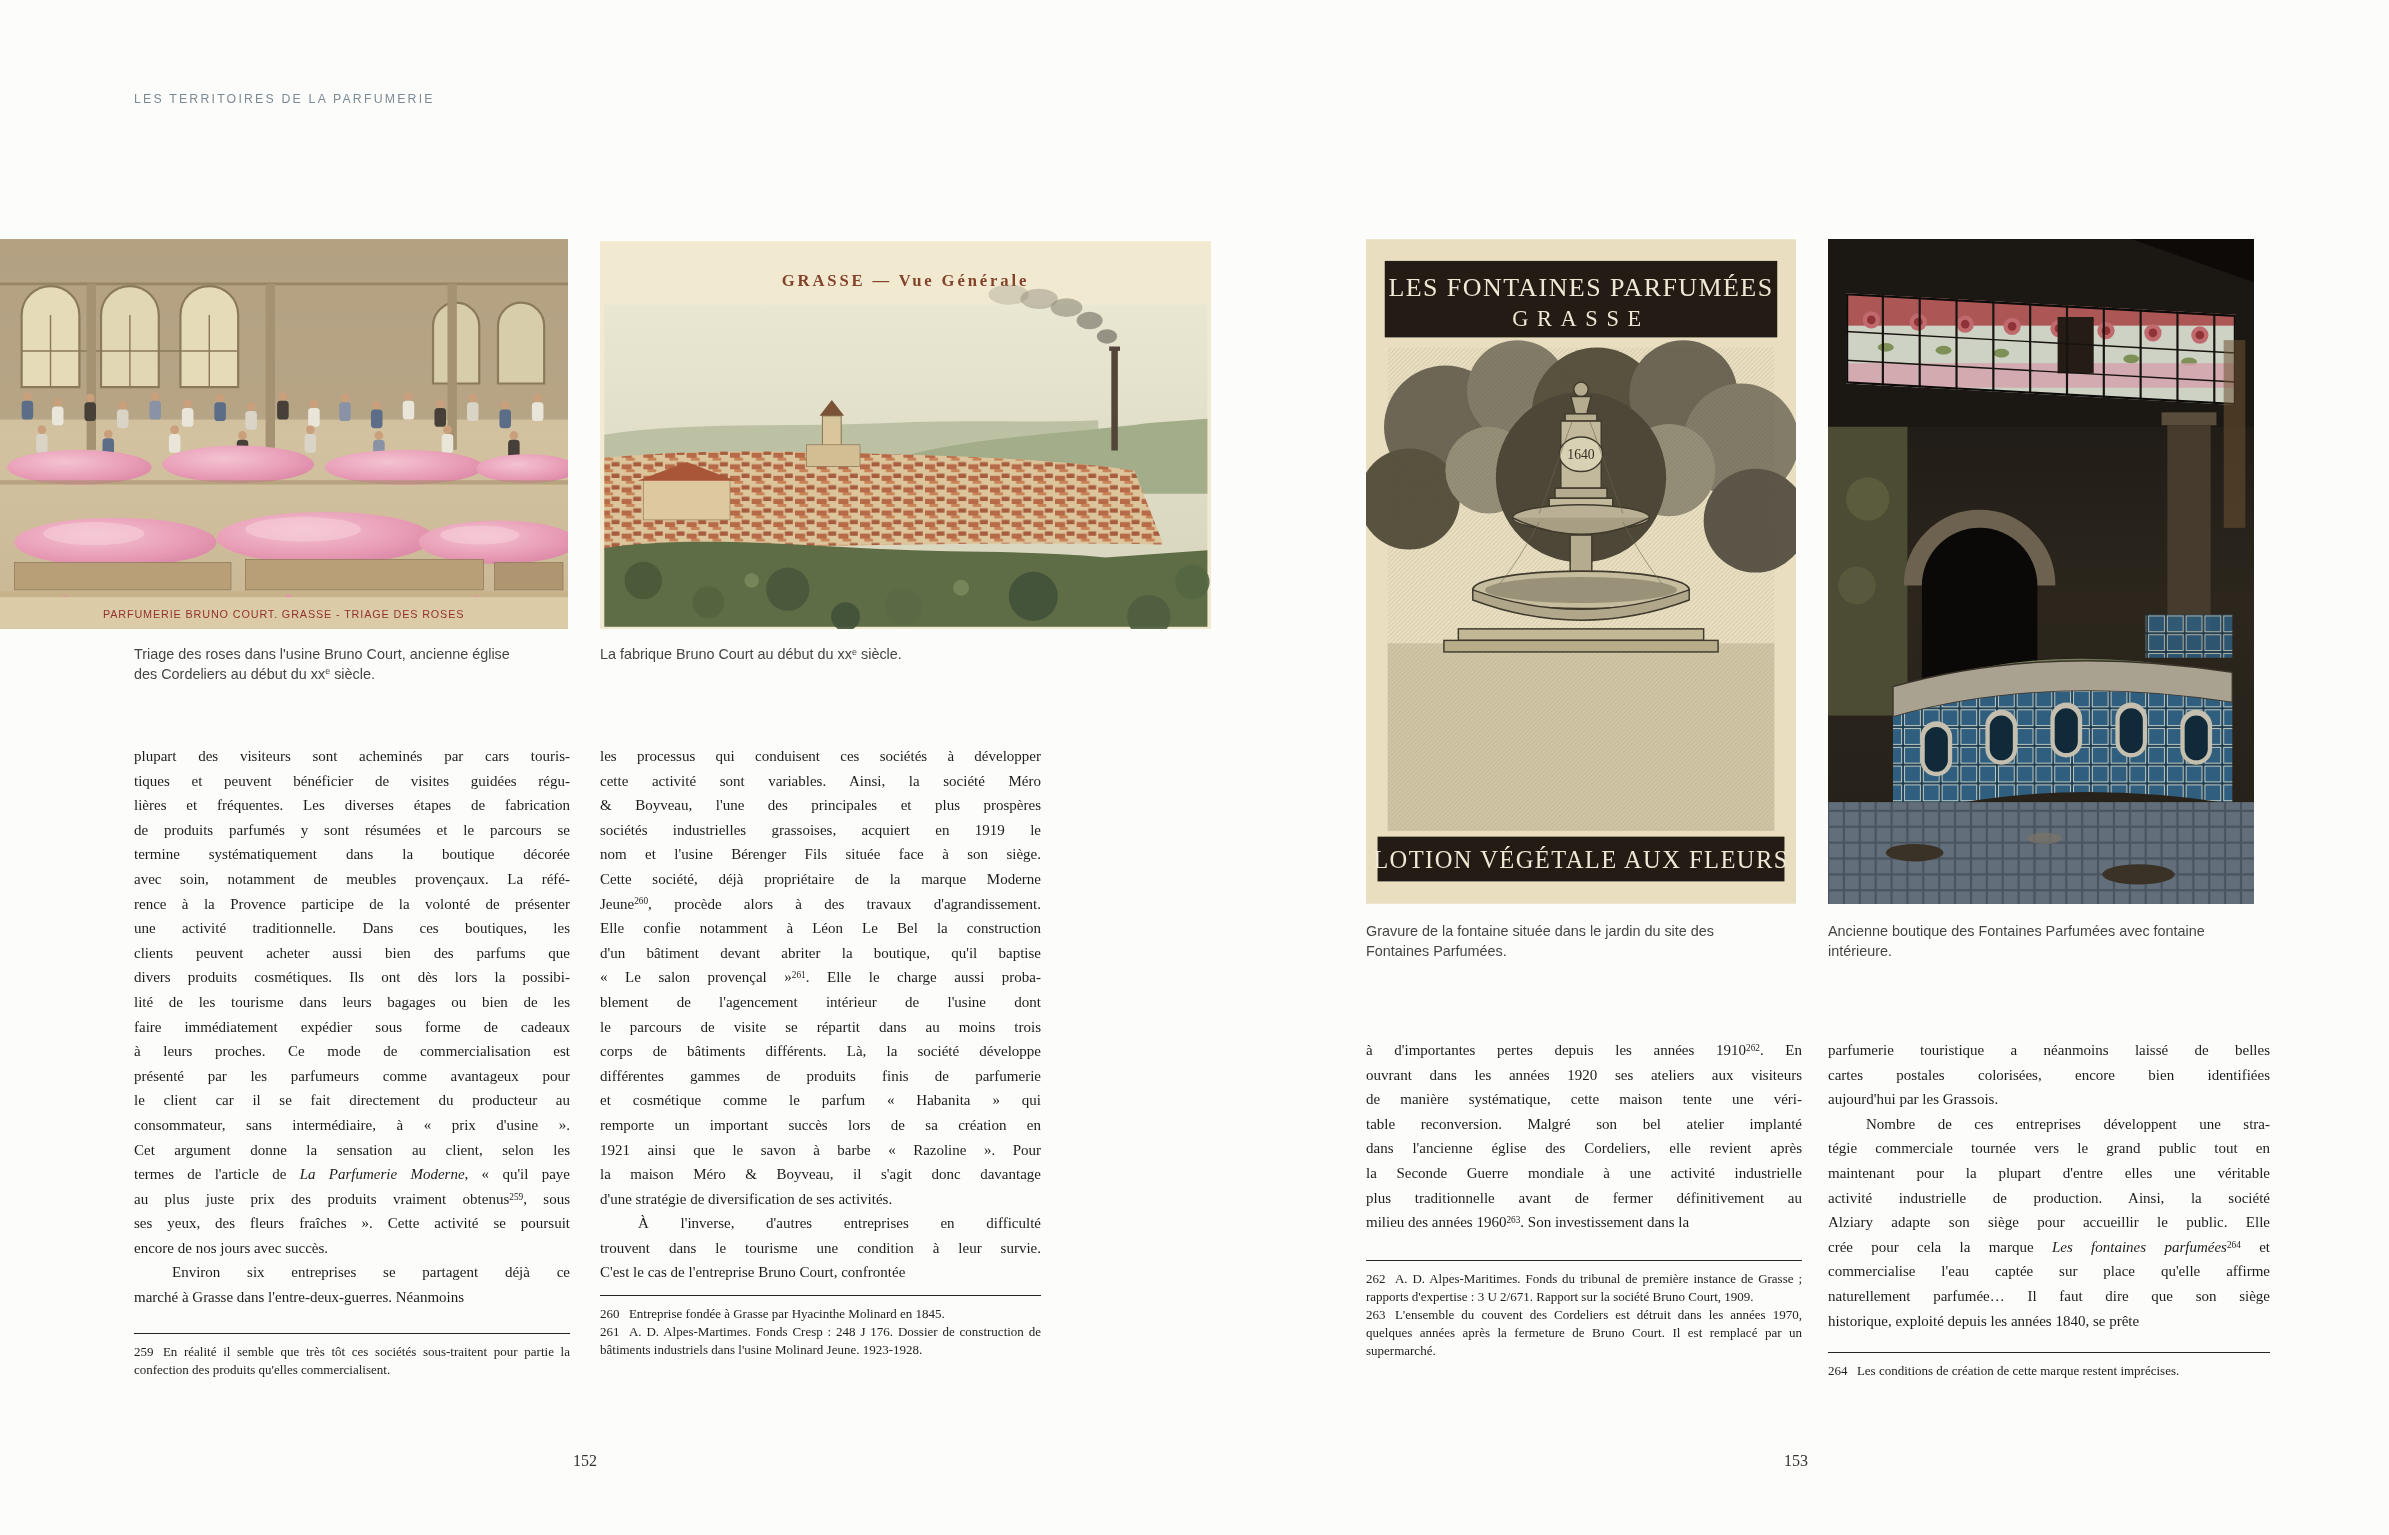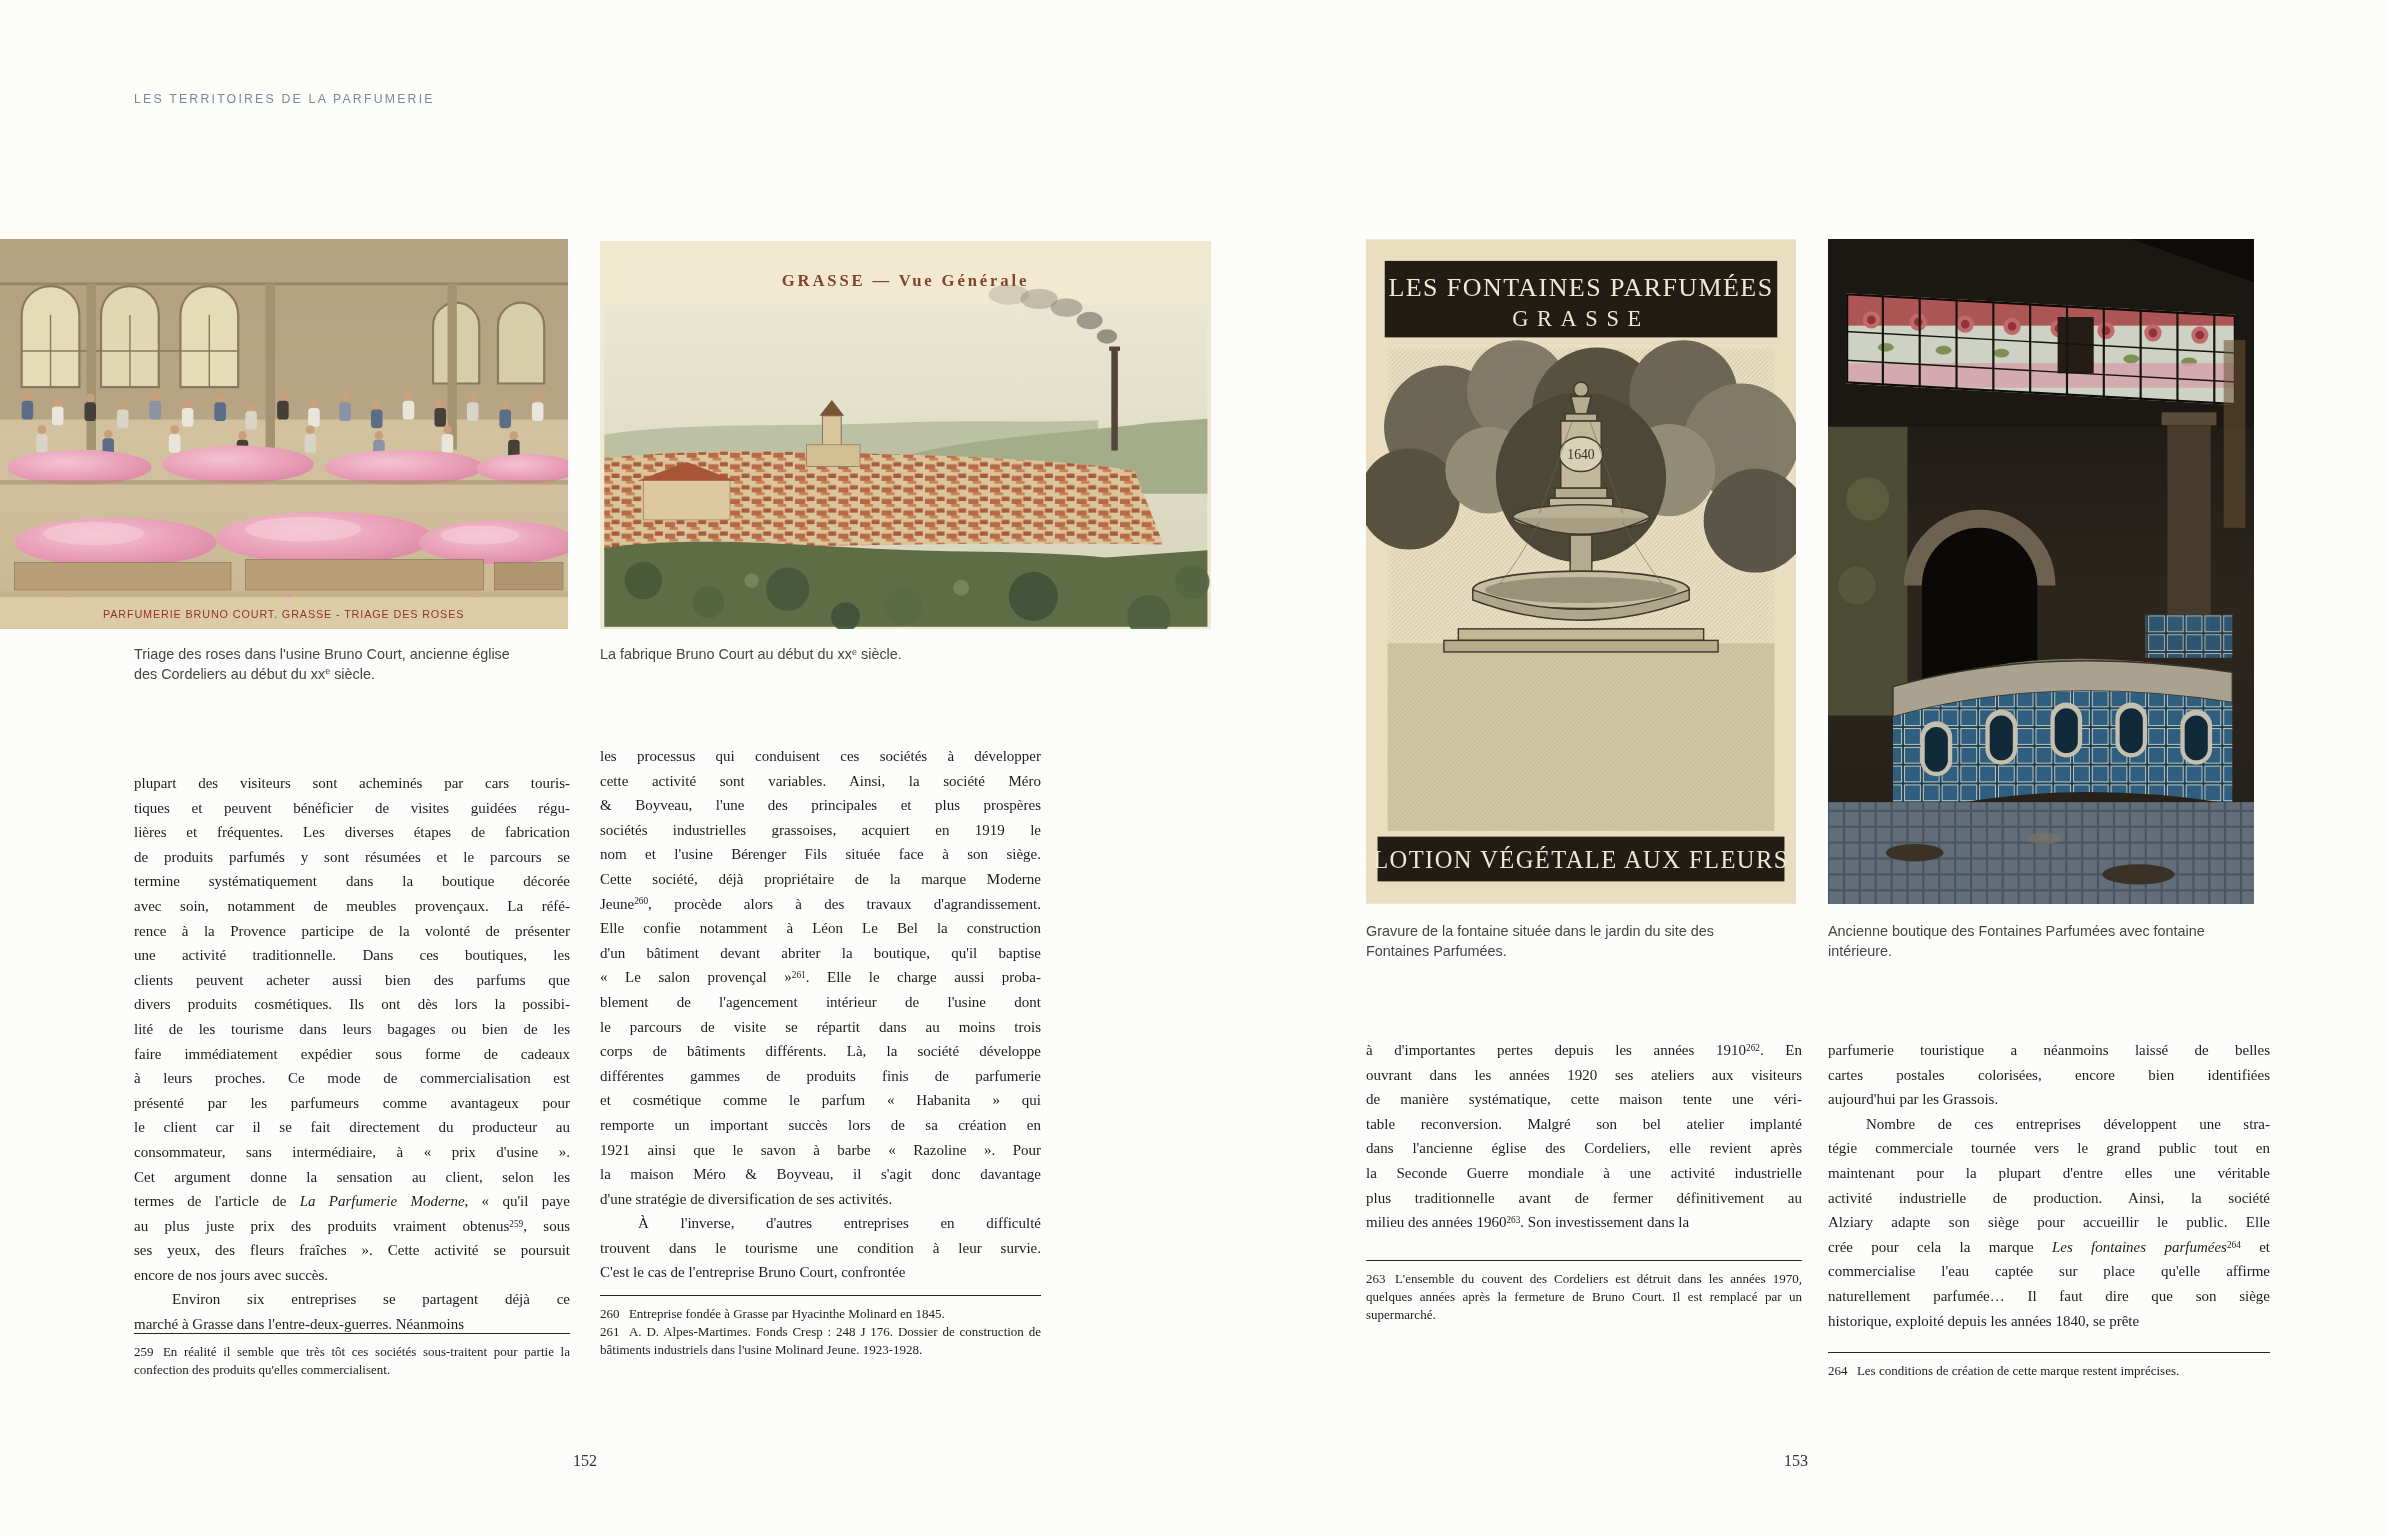--- a/index.html
+++ b/index.html
@@ -337,21 +337,21 @@
         <ellipse cx="430" cy="880" rx="50" ry="14" fill="#3a3127"></ellipse>
       <ellipse cx="300" cy="830" rx="24" ry="8" fill="#7b7467" opacity="0.7"></ellipse>
     </svg>
   </figure>
 
   <div class="cap" style="left:134px;top:645px;width:396px;">Triage des roses dans l'usine Bruno Court, ancienne église des Cordeliers au début du xx<sup>e</sup> siècle.</div>
   <div class="cap" style="left:600px;top:645px;width:448px;">La fabrique Bruno Court au début du xx<sup>e</sup> siècle.</div>
   <div class="cap" style="left:1366px;top:922px;width:355px;">Gravure de la fontaine située dans le jardin du site des Fontaines Parfumées.</div>
   <div class="cap" style="left:1828px;top:922px;width:441px;">Ancienne boutique des Fontaines Parfumées avec fontaine intérieure.</div>
 
-  <div class="col" style="left:134px;top:744px;width:436px;margin-top:27px;">
+  <div class="col" style="left:134px;top:744px;width:436px;">
       <div class="para">
         <div class="ln">plupart des visiteurs sont acheminés par cars touris-</div>
         <div class="ln">tiques et peuvent bénéficier de visites guidées régu-</div>
         <div class="ln">lières et fréquentes. Les diverses étapes de fabrication</div>
         <div class="ln">de produits parfumés y sont résumées et le parcours se</div>
         <div class="ln">termine systématiquement dans la boutique décorée</div>
         <div class="ln">avec soin, notamment de meubles provençaux. La réfé-</div>
         <div class="ln">rence à la Provence participe de la volonté de présenter</div>
         <div class="ln">une activité traditionnelle. Dans ces boutiques, les</div>
         <div class="ln">clients peuvent acheter aussi bien des parfums que</div>
@@ -441,20 +441,21 @@
   <div class="fblock" style="left:600px;top:1295px;width:441px;">
     <div class="frule"></div>
     <div>
         <div class="fn"><span class="fnum">260</span><span>Entreprise fondée à Grasse par Hyacinthe Molinard en 1845.</span></div>
         <div class="fn"><span class="fnum">261</span><span>A. D. Alpes-Martimes. Fonds Cresp : 248 J 176. Dossier de construction de bâtiments industriels dans l'usine Molinard Jeune. 1923-1928.</span></div>
       </div>
   </div>
   <div class="fblock" style="left:1366px;top:1260px;width:436px;">
     <div class="frule"></div>
     <div>
+        <div class="fn"><span class="fnum">262</span><span>A. D. Alpes-Maritimes. Fonds du tribunal de première instance de Grasse ; rapports d'expertise : 3 U 2/671. Rapport sur la société Bruno Court, 1909.</span></div>
         <div class="fn"><span class="fnum">263</span><span>L'ensemble du couvent des Cordeliers est détruit dans les années 1970, quelques années après la fermeture de Bruno Court. Il est remplacé par un supermarché.</span></div>
       </div>
   </div>
   <div class="fblock" style="left:1828px;top:1352px;width:442px;">
     <div class="frule"></div>
     <div>
         <div class="fn"><span class="fnum">264</span><span>Les conditions de création de cette marque restent imprécises.</span></div>
       </div>
   </div>
 

